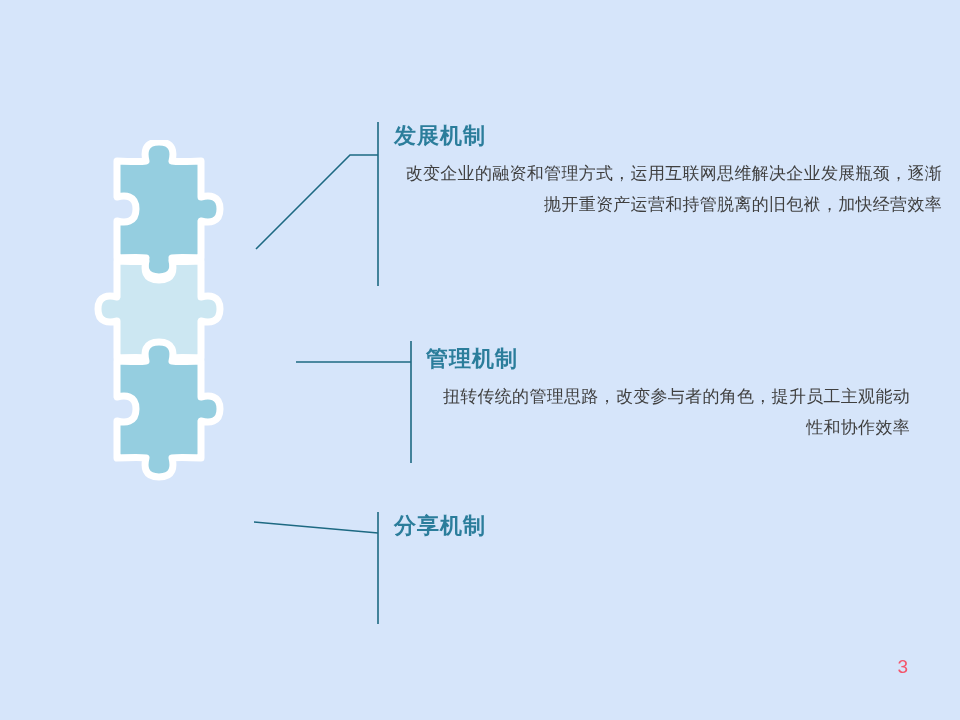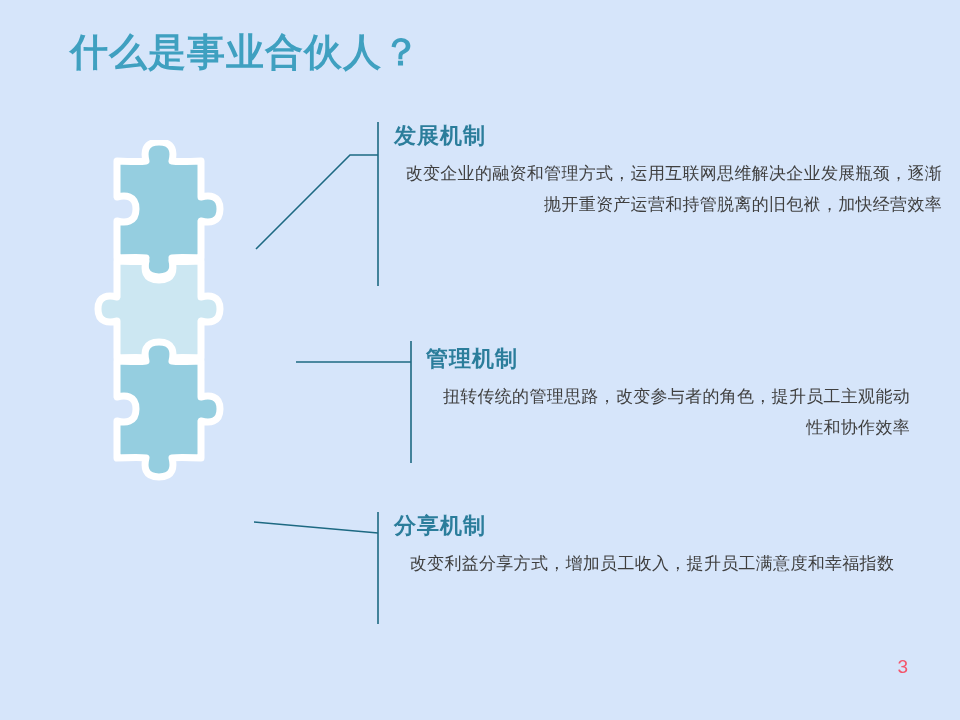--- a/index.html
+++ b/index.html
@@ -102,21 +102,20 @@
     font-size: 19px;
     color: #f4556b;
     font-family: "Liberation Sans", "DejaVu Sans", sans-serif;
   }
 </style>
 </head>
 <body>
 
 <div id="slide">
 
-  <div id="slide-title">什么是事业合伙人？</div>
 
   <svg id="puzzle-graphic" viewBox="0 0 260 480" xmlns="http://www.w3.org/2000/svg">
     <g stroke="#ffffff" stroke-width="7" stroke-linejoin="round" stroke-linecap="round">
 
       <path fill="#95cee0" d="M 57 57
            L 57 21
            C 57 21, 80 22, 86 21
            C 84 13, 84 2, 99 2
            C 114 2, 114 13, 112 21
            C 118 22, 141 21, 141 21
@@ -191,18 +190,17 @@
     <div class="section-body">改变企业的融资和管理方式，运用互联网思维解决企业发展瓶颈，逐渐抛开重资产运营和持管脱离的旧包袱，加快经营效率</div>
   </div>
 
   <div class="section" id="section-management">
     <div class="section-heading">管理机制</div>
     <div class="section-body">扭转传统的管理思路，改变参与者的角色，提升员工主观能动性和协作效率</div>
   </div>
 
   <div class="section" id="section-sharing">
     <div class="section-heading">分享机制</div>
-    <div class="section-body">改变利益分享方式，增加员工收入，提升员工满意度和幸福指数</div>
   </div>
 
   <div id="page-number">3</div>
 
 </div>
 
 </body></html>

